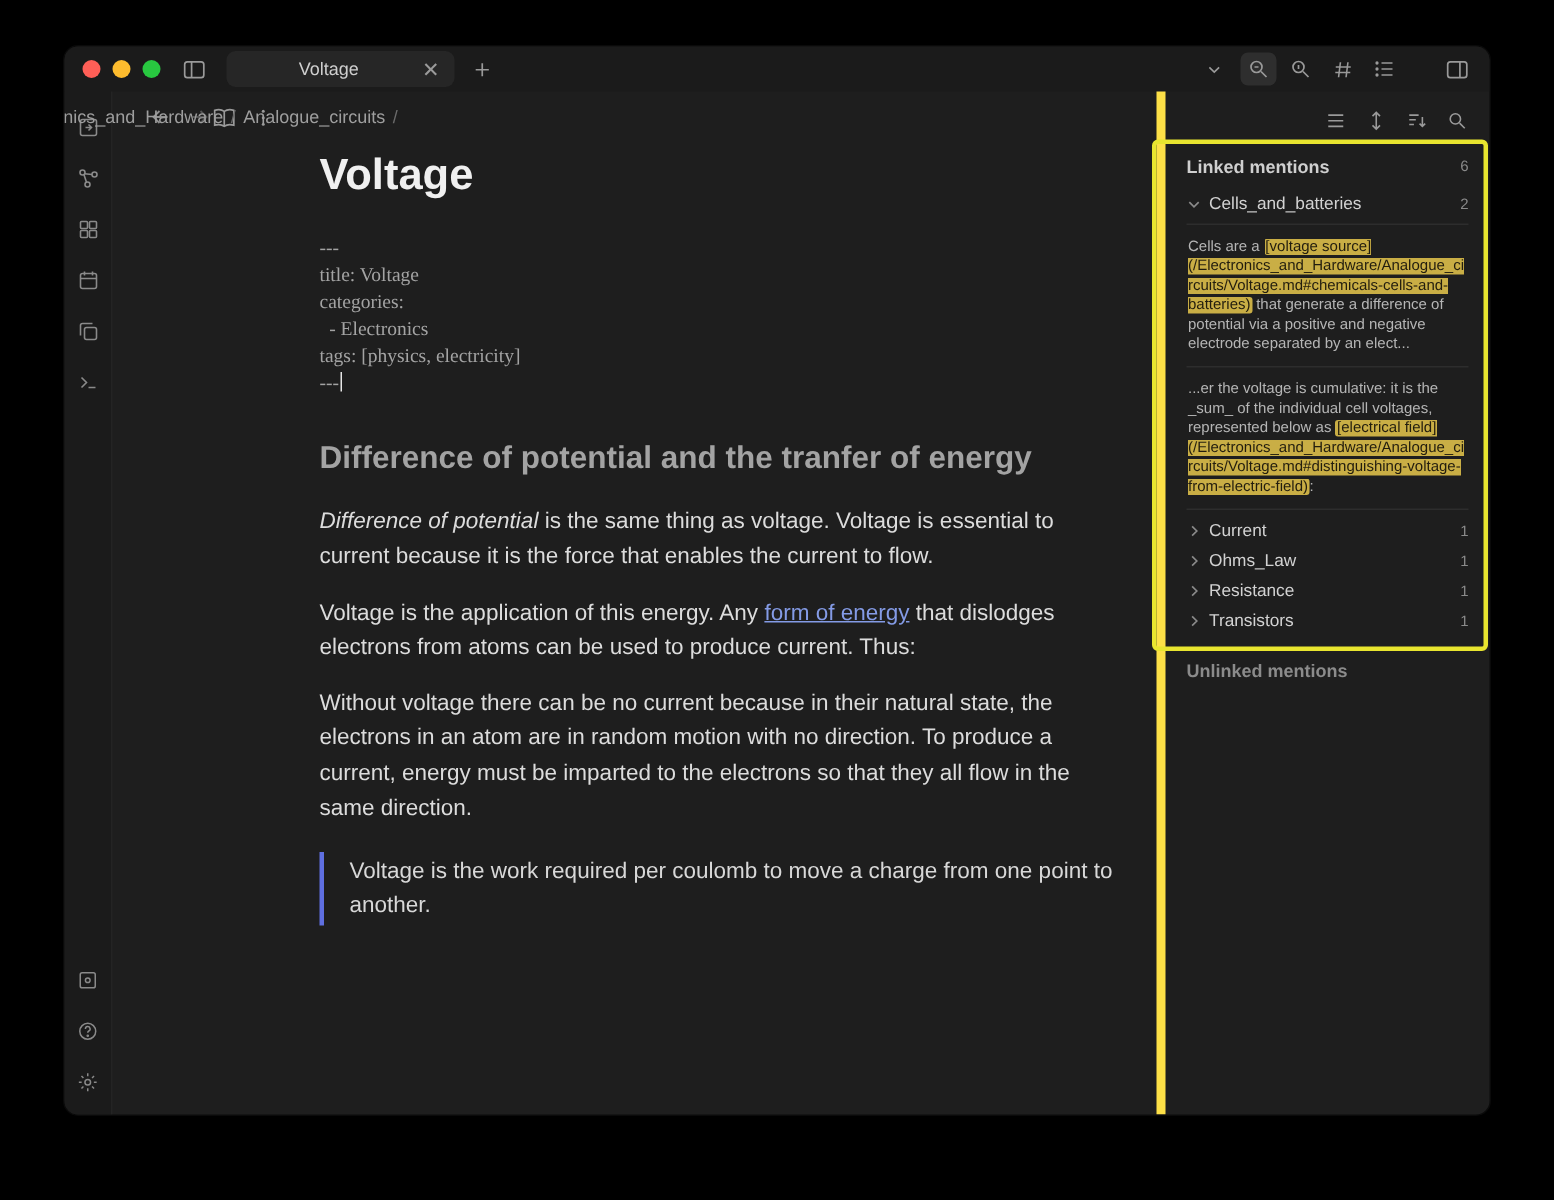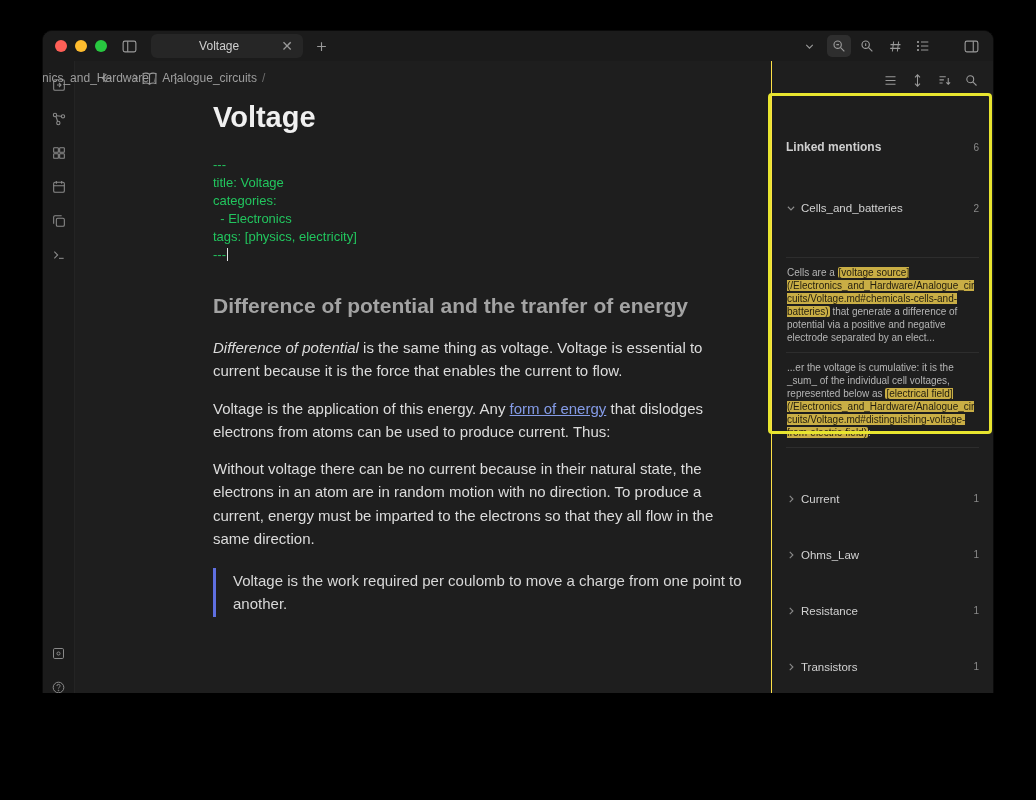--- a/index.html
+++ b/index.html
@@ -1,17 +1,17 @@
 <!DOCTYPE html>
 <html><head>
 <meta charset="utf-8">
 <style>
   * { margin:0; padding:0; box-sizing:border-box; }
   html,body { background:#000; }
-  .screen { position:relative; width:1036px; height:693px; background:#000; overflow:hidden;
+  .screen { position:relative; width:1036px; height:800px; background:#000; overflow:hidden;
             font-family:"Liberation Sans", sans-serif;border-radius:26px; }
   .window { position:absolute; left:42px; top:30px; width:952px; height:714px;
             background:#1e1e1e; border-radius:10px; overflow:hidden; display:flex;
             flex-direction:column; color:#dadada; box-shadow:0 10px 40px rgba(0,0,0,.6);
             border:1px solid #0a0a0a; }
 
   
   .titlebar { height:30px; flex:0 0 30px; display:flex; align-items:center; gap:6px;
               padding:0 10px; background:#1b1b1b; }
   .traffic { display:flex; gap:8px; margin:0 4px 0 2px; }
@@ -43,32 +43,32 @@
   .breadcrumb { position:absolute; left:50%; transform:translateX(-50%); font-size:12px;
                 color:#9e9e9e; display:flex; gap:5px; white-space:nowrap; }
   .crumb { cursor:pointer; }
   .crumb-sep { color:#6b6b6b; }
   .vh-right { margin-left:auto; display:flex; gap:10px; align-items:center; }
 
   .content { flex:1; overflow:hidden; }
   .md { max-width:540px; margin:0 auto; padding-top:20px; font-size:15px; line-height:1.55;
         color:#dcdcdc; }
   .md h1 { font-size:29px; font-weight:700; color:#f0f0f0; margin:14px 0 16px; }
-  .frontmatter { font-family:Liberation Sans, sans-serif; font-size:13px; line-height:1.38;
-                 color:#22c55e; white-space:pre; margin-bottom:20px; }
+  .frontmatter { font-family:Liberation Serif, serif; font-size:13px; line-height:1.38;
+                 color:#a3a3a3; white-space:pre; margin-bottom:20px; }
   .caret { display:inline-block; width:1px; height:13px; background:#e6e6e6; vertical-align:-2px;
            margin-left:1px; }
   .md h2 { font-size:21px; font-weight:700; color:#a3a3a3; margin:26px 0 12px; }
   .md p { margin:14px 0; }
   .ilink { color:#849be6; text-decoration:underline; cursor:pointer; }
   .md blockquote { border-left:3px solid #5f6fe0; padding:1px 0 1px 17px; margin:18px 0; color:#d8d8d8; }
 
   
-  .right-panel { width:222px; flex:0 0 222px; border-left:1px solid #fde047; display:flex;
-                 flex-direction:column; padding:6px 14px 0; min-height:0;justify-content:space-between; }
+  .right-panel { width:222px; flex:0 0 222px; border-left:6px solid #fde047; display:flex;
+                 flex-direction:column; padding:6px 14px 0; min-height:0; }
   .panel-icons { display:flex; justify-content:flex-end; gap:12px; color:#9a9a9a; padding:6px 0 12px; }
   .pi { background:none; border:none; color:#9a9a9a; cursor:pointer; padding:0; display:flex; }
   .bk-header { display:flex; justify-content:space-between; align-items:center; padding:4px 0 8px; }
   .bk-title { font-size:12px; font-weight:700; color:#cfcfcf; }
   .bk-count { font-size:10px; color:#8a8a8a; }
   .group-row { display:flex; align-items:center; gap:5px; padding:4px 0; font-size:11.5px;
                color:#d2d2d2; cursor:pointer; }
   .group-row .bk-count { margin-left:auto; }
   .chev { display:flex; color:#8a8a8a; }
   .results { border-top:1px solid #2d2d2d; margin:3px 0 4px; }

